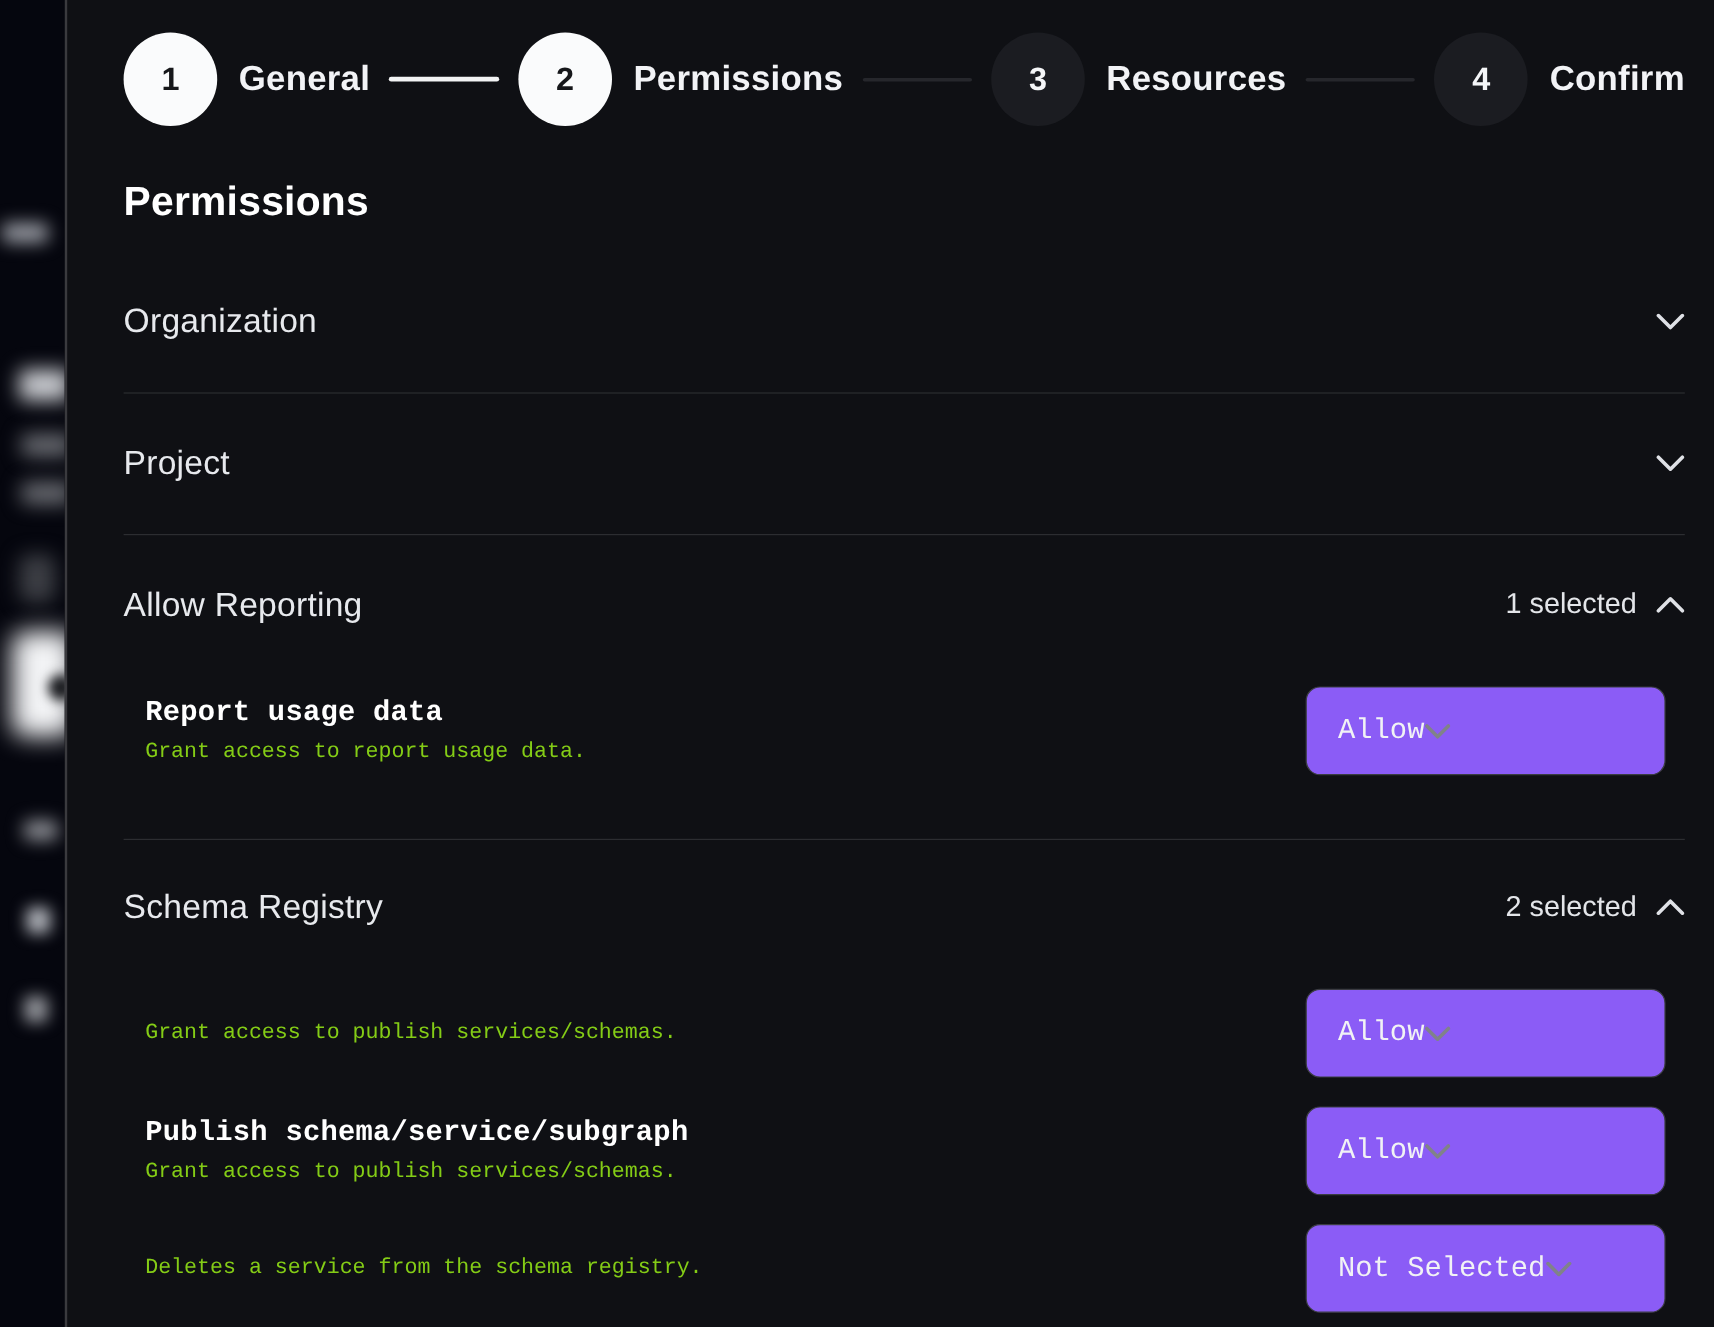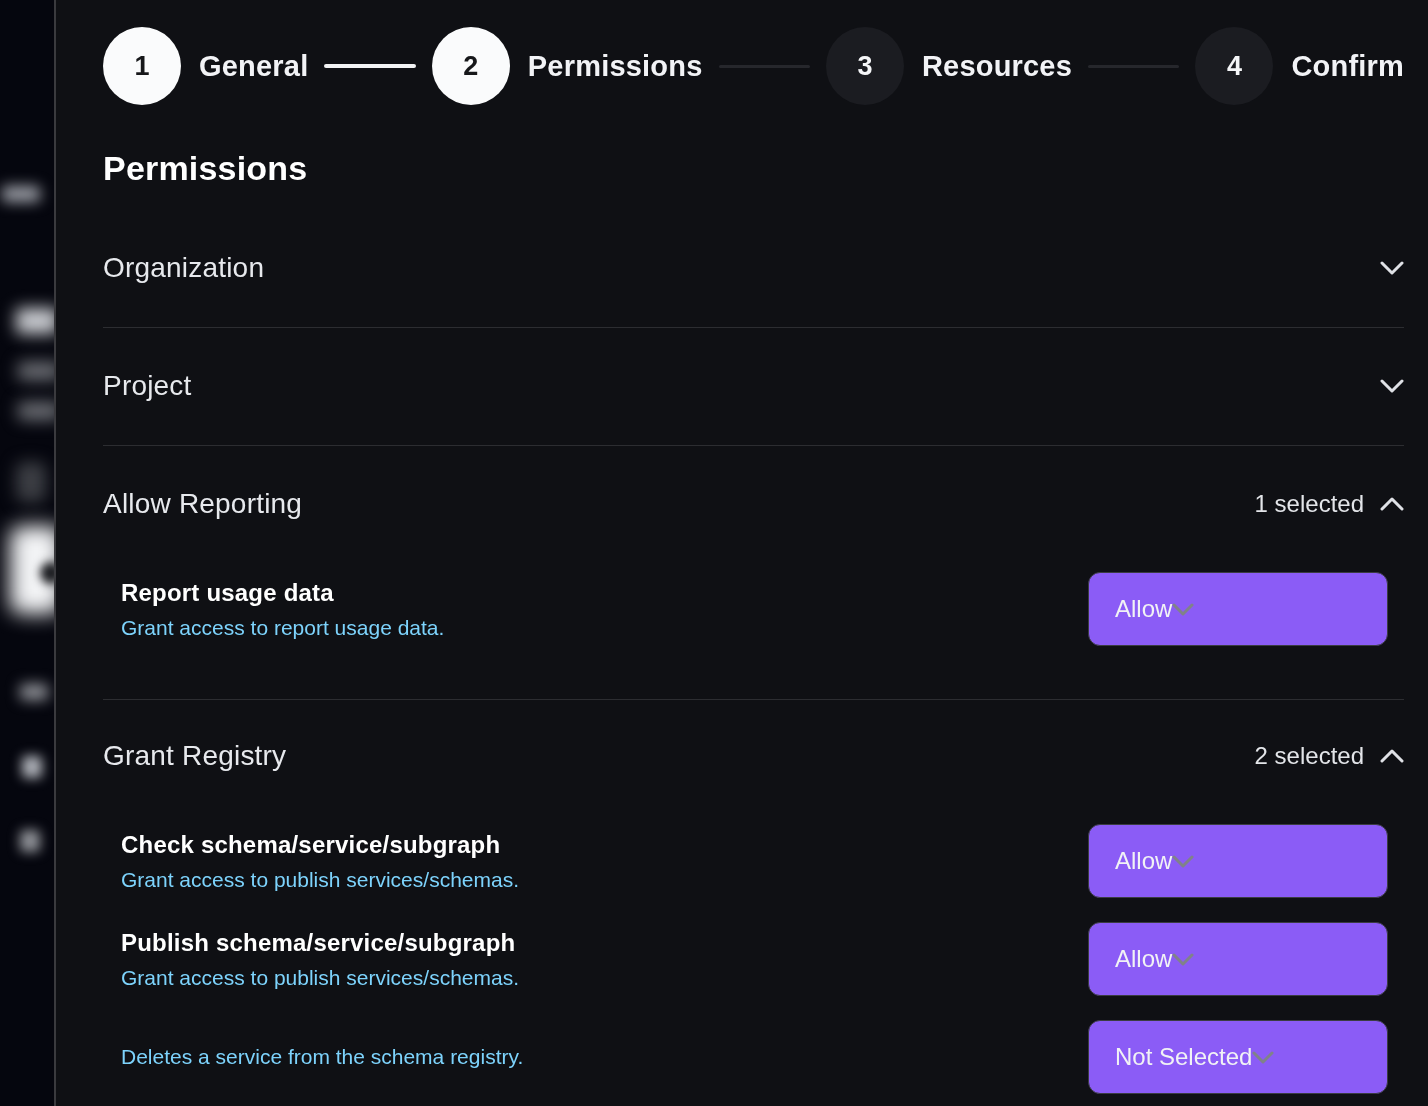--- a/index.html
+++ b/index.html
@@ -85,25 +85,25 @@
   .mt-row1 { margin-top: 52px; }
   .mt-div3 { margin-top: 53px; }
   .mt-schema { margin-top: 40px; }
   .mt-rowA { margin-top: 52px; }
   .mt-rowB { margin-top: 24px; }
 
   
   .perm-row {
     display: flex; align-items: center; justify-content: space-between;
     min-height: 74px;
-    padding-left: 18px; padding-right: 16px;
+    padding-left: 18px; padding-right: 16px; font-family: Liberation Mono, monospace;
   }
   .perm-text { display: flex; flex-direction: column; gap: 9px; }
   .perm-title { font-size: 24px; font-weight: 700; color: #ffffff; letter-spacing: 0.2px; }
-  .perm-desc  { font-size: 21px; font-weight: 400; color: #7dd3fc; }
+  .perm-desc  { font-size: 18px; font-weight: 400; color: #84cc16; }
 
   .select-box {
     width: 300px; height: 74px; flex: 0 0 auto;
     background: #8b5cf6;
     border: 1px solid #3b3c42;
     border-radius: 12px;
     display: flex; align-items: center; justify-content: flex-start;
     padding: 0 26px;
     cursor: pointer;
   }
@@ -197,32 +197,31 @@
     <div class="select-box">
       <span class="select-value">Allow</span>
       <svg width="22" height="13" viewBox="0 0 22 13">
         <polyline points="2,2 11,11 20,2" fill="none" stroke="#808289" stroke-width="3" stroke-linecap="round" stroke-linejoin="round"></polyline>
       </svg>
     </div>
   </div>
   <div class="divider mt-div3"></div>
 
   <div class="section-header mt-schema">
-    <span class="section-title">Grant Registry</span>
+    <span class="section-title">Schema Registry</span>
     <span class="section-right">
       <span class="selected-count">2 selected</span>
       <svg class="chev" width="24" height="15" viewBox="0 0 24 15">
         <polyline points="2,12 12,2 22,12" fill="none" stroke="#dfe1e6" stroke-width="3" stroke-linecap="round" stroke-linejoin="round"></polyline>
       </svg>
     </span>
   </div>
 
   <div class="perm-row mt-rowA">
     <div class="perm-text">
-      <span class="perm-title">Check schema/service/subgraph</span>
       <span class="perm-desc">Grant access to publish services/schemas.</span>
     </div>
     <div class="select-box">
       <span class="select-value">Allow</span>
       <svg width="22" height="13" viewBox="0 0 22 13">
         <polyline points="2,2 11,11 20,2" fill="none" stroke="#808289" stroke-width="3" stroke-linecap="round" stroke-linejoin="round"></polyline>
       </svg>
     </div>
   </div>
 

